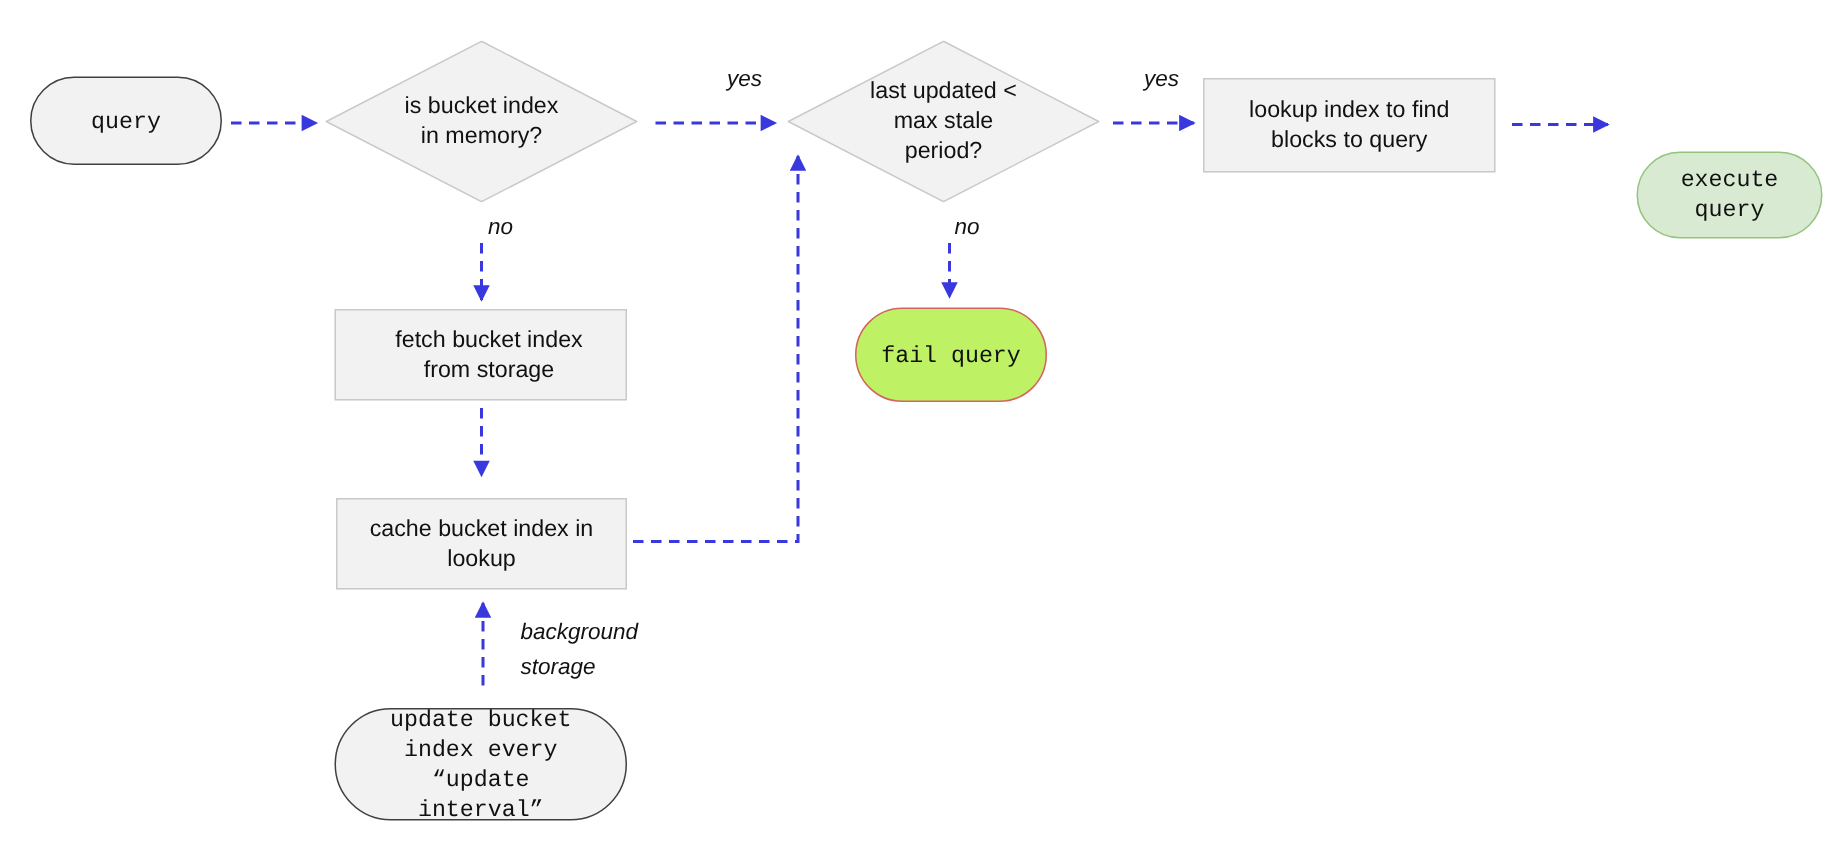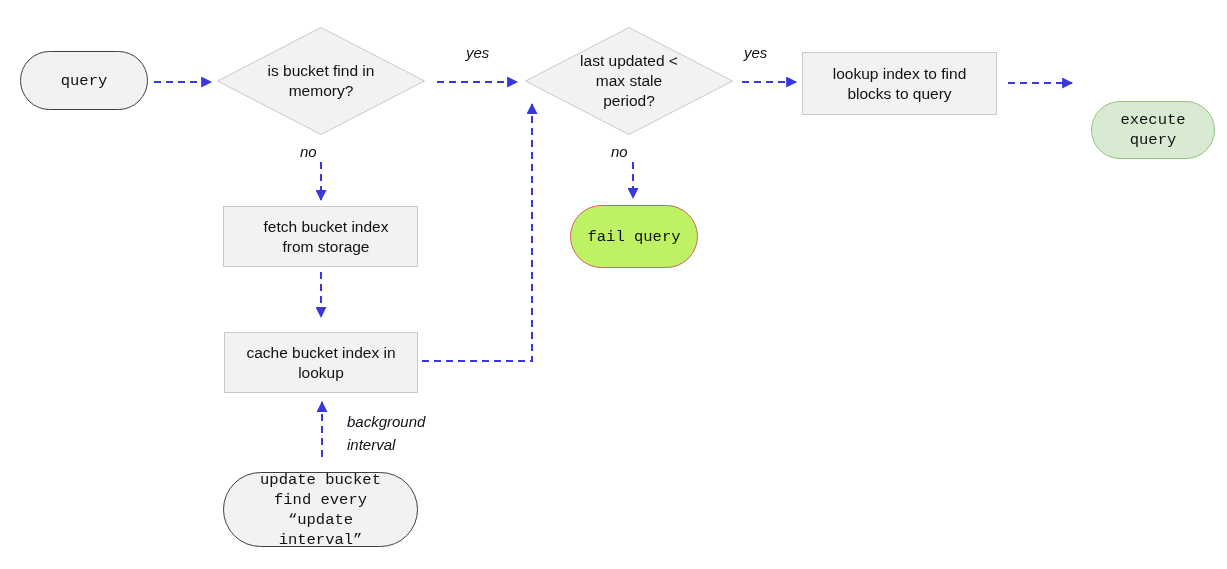--- a/index.html
+++ b/index.html
@@ -24,21 +24,21 @@
   .pill-red{background:#bef264;border-color:#d4635d;}
   .diamond{background:transparent;}
   .diamond svg{position:absolute;left:0;top:0;width:100%;height:100%;}
   .diamond .txt{position:relative;z-index:1;}
   .edge-label{
     position:absolute;
     font-style:italic;
     font-size:15px;line-height:23px;
     color:#111;
   }
-  .center{text-align:left;}
+  .center{text-align:right;}
   #edges{position:absolute;left:0;top:0;pointer-events:none;}
   .edge{stroke:#3838de;stroke-width:2;fill:none;stroke-dasharray:7 5;}
 </style>
 </head>
 <body>
 
 <div id="canvas">
 
   <svg id="edges" width="1227" height="569" viewBox="0 0 1227 569">
     <defs>
@@ -58,21 +58,21 @@
   </svg>
 
   <div class="node pill" style="left:20px;top:51px;width:128px;height:59px;">
     <span>query</span>
   </div>
 
   <div class="node diamond" style="left:217px;top:27px;width:208px;height:108px;">
     <svg viewBox="0 0 208 108">
       <polygon points="104,0.5 207.5,54 104,107.5 0.5,54" fill="#f2f2f2" stroke="#c9c9c9" stroke-width="1"></polygon>
     </svg>
-    <span class="txt" style="width:110px;">is bucket find in memory?</span>
+    <span class="txt" style="width:110px;">is bucket index in memory?</span>
   </div>
 
   <div class="node diamond" style="left:525px;top:27px;width:208px;height:108px;">
     <svg viewBox="0 0 208 108">
       <polygon points="104,0.5 207.5,54 104,107.5 0.5,54" fill="#f2f2f2" stroke="#c9c9c9" stroke-width="1"></polygon>
     </svg>
     <span class="txt" style="width:112px;">last updated &lt; max stale period?</span>
   </div>
 
   <div class="node rect" style="left:802px;top:52px;width:195px;height:63px;">
@@ -89,22 +89,22 @@
 
   <div class="node pill pill-red" style="left:570px;top:205px;width:128px;height:63px;">
     <span>fail query</span>
   </div>
 
   <div class="node rect" style="left:224px;top:332px;width:194px;height:61px;">
     <span style="width:155px;">cache bucket index in lookup</span>
   </div>
 
   <div class="node pill" style="left:223px;top:472px;width:195px;height:75px;">
-    <span style="width:134px;">update bucket find every “update interval”</span>
+    <span style="width:134px;">update bucket index every “update interval”</span>
   </div>
 
   <div class="edge-label center" style="left:466px;top:41px;width:42px;">yes</div>
   <div class="edge-label center" style="left:744px;top:41px;width:42px;">yes</div>
   <div class="edge-label center" style="left:300px;top:140px;width:42px;">no</div>
   <div class="edge-label center" style="left:611px;top:140px;width:42px;">no</div>
-  <div class="edge-label" style="left:347px;top:410px;width:100px;">background interval</div>
+  <div class="edge-label" style="left:347px;top:410px;width:100px;">background storage</div>
 
 </div>
 
 </body></html>

